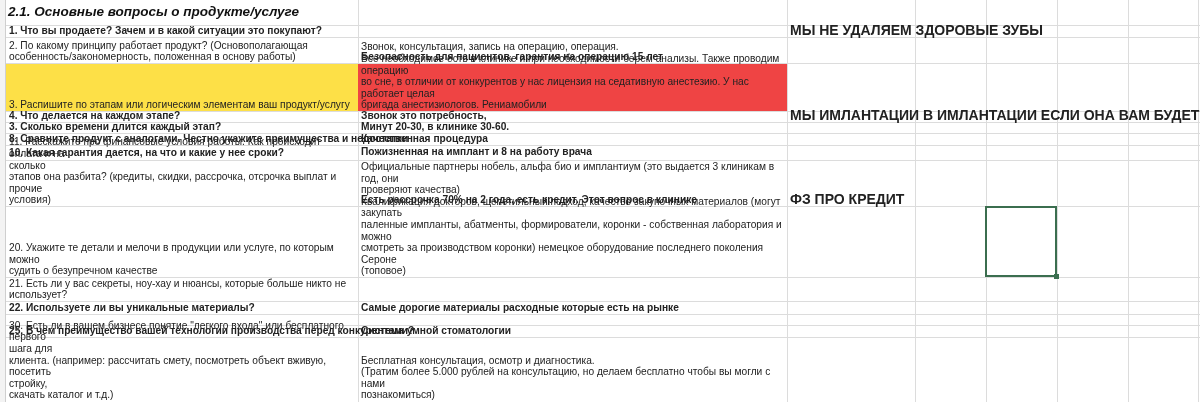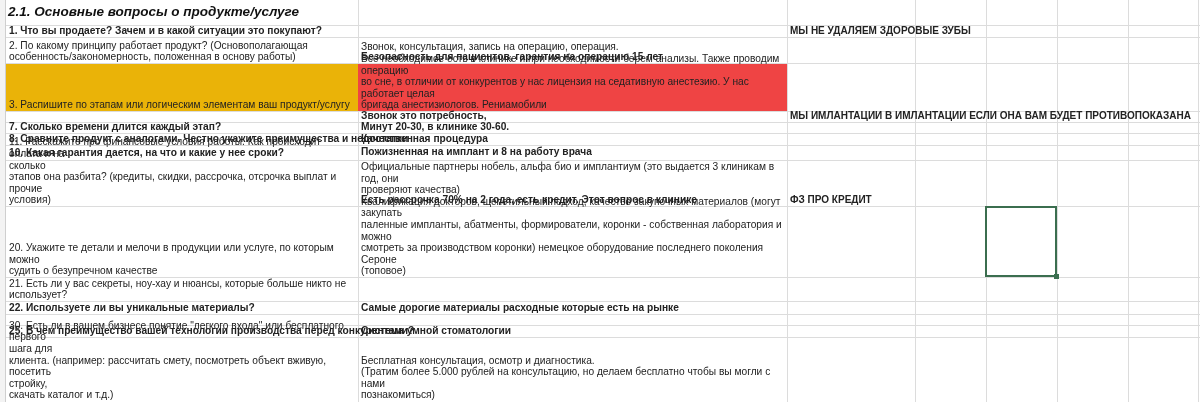--- a/index.html
+++ b/index.html
@@ -8,25 +8,25 @@
   .rowhdr{position:absolute;left:0;top:0;width:5px;height:402px;background:#f3f3f3;border-right:1px solid #cfcfcf;}
   .vline{position:absolute;top:0;width:1px;height:402px;background:#dcdcdc;}
   .hline{position:absolute;height:1px;background:#dcdcdc;}
   .title{position:absolute;left:8px;top:4px;font-size:13.5px;font-weight:bold;font-style:italic;color:#111;white-space:nowrap;}
   .cell{position:absolute;font-size:10.2px;line-height:11.6px;color:#222;box-sizing:border-box;padding:0 3px;display:flex;flex-direction:column;justify-content:flex-end;overflow:visible;}
   .cell .t{white-space:pre-line;}
   .cell.nowrap .t{white-space:nowrap;font-weight:bold;}
   .colA{left:6px;width:352px;}
   .colB{left:358px;width:429px;}
   .colC{left:787px;width:128px;}
-  .pink{background:#eab308;}
+  .pink{background:#fde047;}
   .bwhite{background:#ef4444;}
   .selected{position:absolute;left:985px;top:206px;width:72px;height:71px;box-sizing:border-box;border:2px solid #3b6e4f;}
   .handle{position:absolute;left:1054px;top:274px;width:5px;height:5px;background:#3b6e4f;}
-  .caps{font-size:10px;justify-content:flex-end;}
+  .caps{font-size:14px;justify-content:flex-end;}
 </style>
 </head>
 <body>
 
 <div class="sheet">
 
   <div class="rowhdr"></div>
 
   <div class="vline" style="left:358px"></div>
   <div class="vline" style="left:787px"></div>
@@ -71,29 +71,32 @@
   <div class="cell colA pink" style="top:64px;height:47px">
       <span class="t">3. Распишите по этапам или логическим элементам ваш продукт/услугу</span>
     </div>
   <div class="cell colB bwhite" style="top:64px;height:47px">
       <span class="t">Звонок, консультация, запись на операцию, операция.
 Все необходимое есть в клинике и при необходимости берем анализы. Также проводим операцию
 во сне, в отличии от конкурентов у нас лицензия на седативную анестезию. У нас работает целая
 бригада анестизиологов. Рениамобили</span>
     </div>
 
+  <div class="cell colA nowrap" style="top:112px;height:10px">
+      <span class="t">4. Что делается на каждом этапе?</span>
+    </div>
   <div class="cell colB nowrap" style="top:112px;height:10px">
       <span class="t">Звонок это потребность,</span>
     </div>
   <div class="cell colC nowrap caps" style="top:112px;height:10px">
       <span class="t">МЫ ИМЛАНТАЦИИ В ИМЛАНТАЦИИ ЕСЛИ ОНА ВАМ БУДЕТ ПРОТИВОПОКАЗАНА</span>
     </div>
 
   <div class="cell colA nowrap" style="top:123px;height:10px">
-      <span class="t">7. Сколько времени длится каждый этап?</span>
+      <span class="t">3. Сколько времени длится каждый этап?</span>
     </div>
   <div class="cell colB nowrap" style="top:123px;height:10px">
       <span class="t">Минут 20-30, в клинике 30-60.</span>
     </div>
 
   <div class="cell colA nowrap" style="top:134px;height:11px">
       <span class="t">8. Сравните продукт с аналогами. Честно укажите преимущества и недостатки</span>
     </div>
   <div class="cell colB nowrap" style="top:134px;height:11px">
       <span class="t">Качественная процедура</span>

